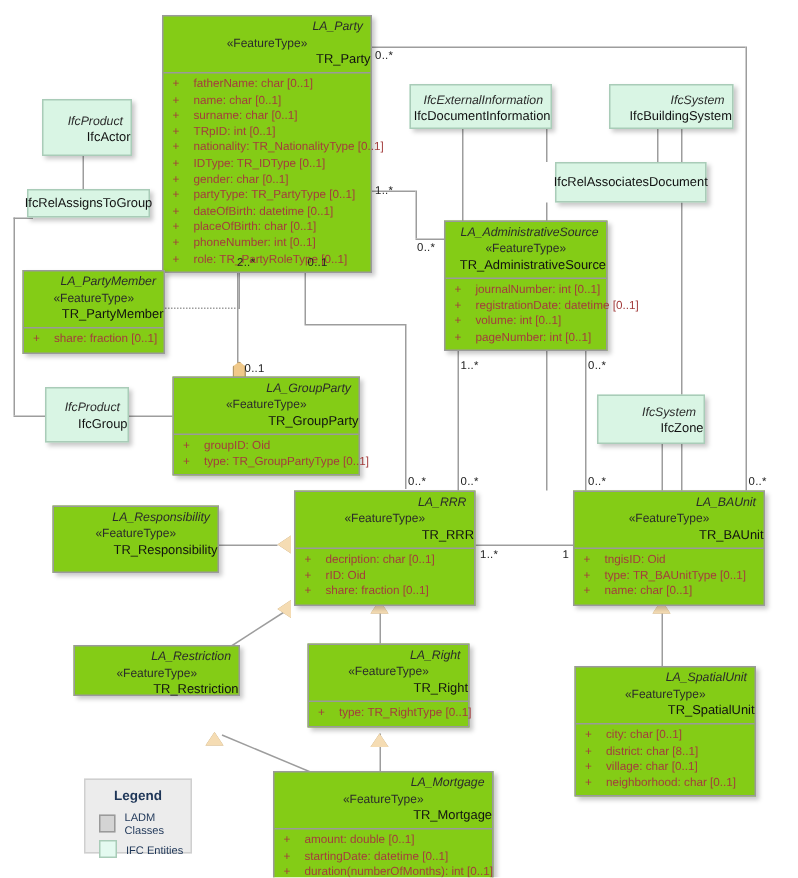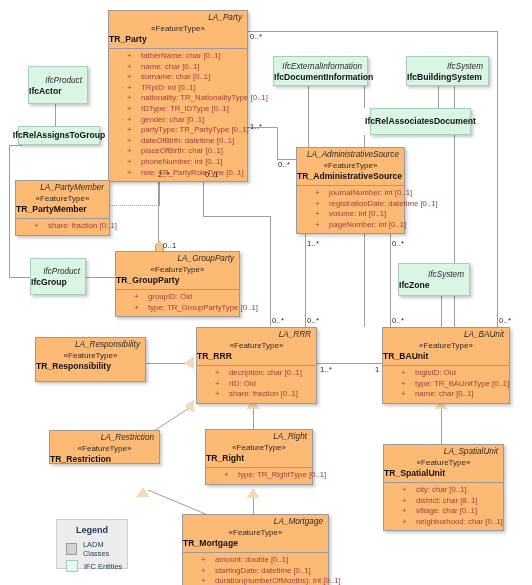--- a/index.html
+++ b/index.html
@@ -19,21 +19,21 @@
   }
   
   .uml {
     position: absolute;
     box-sizing: border-box;
     border: 1px solid #9a9a9a;
     box-shadow: 2px 2px 3px rgba(0,0,0,0.22);
     z-index: 5;
   }
   .uml.ladm {
-    background: #fdba74;
+    background: #84cc16;
   }
   .uml.ifc {
     background: #d9f5e4;
     border: 1px solid #a9ccb8;
   }
   .uml .pkg {
     text-align: right;
     font-style: italic;
     font-size: 8.2px;
     color: #2b2b2b;
@@ -42,30 +42,30 @@
     white-space: nowrap;
   }
   .uml .stereo {
     text-align: center;
     font-size: 8px;
     color: #2b2b2b;
     line-height: 10px;
     padding-top: 1px;
   }
   .uml .cname {
-    text-align: left;
+    text-align: right;
     font-size: 8.6px;
-    font-weight: bold;
+    font-weight: normal;
     color: #111111;
     line-height: 11px;
     padding-bottom: 3px;
   }
   .uml .attrs {
     border-top: 1px solid #9a9a9a;
-    padding: 2px 0 3px 12px;
+    padding: 2px 0 3px 0;
   }
   .uml .attr {
     font-size: 7.8px;
     color: #a33d3d;
     line-height: 10.6px;
     white-space: nowrap;
     padding-left: 6px;
   }
   .uml .attr .plus {
     display: inline-block;

